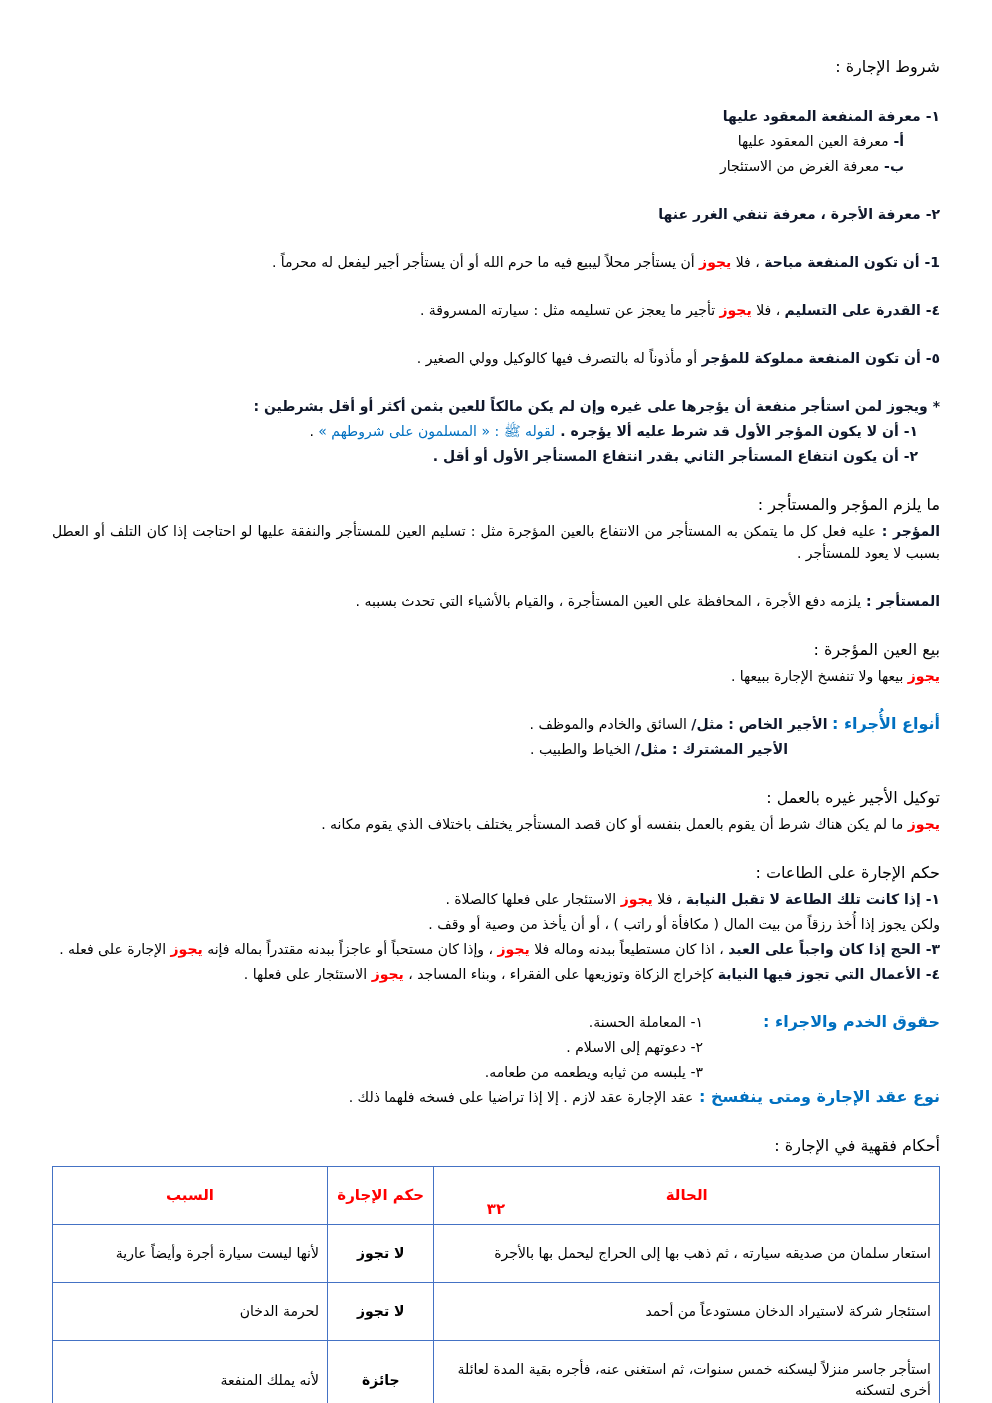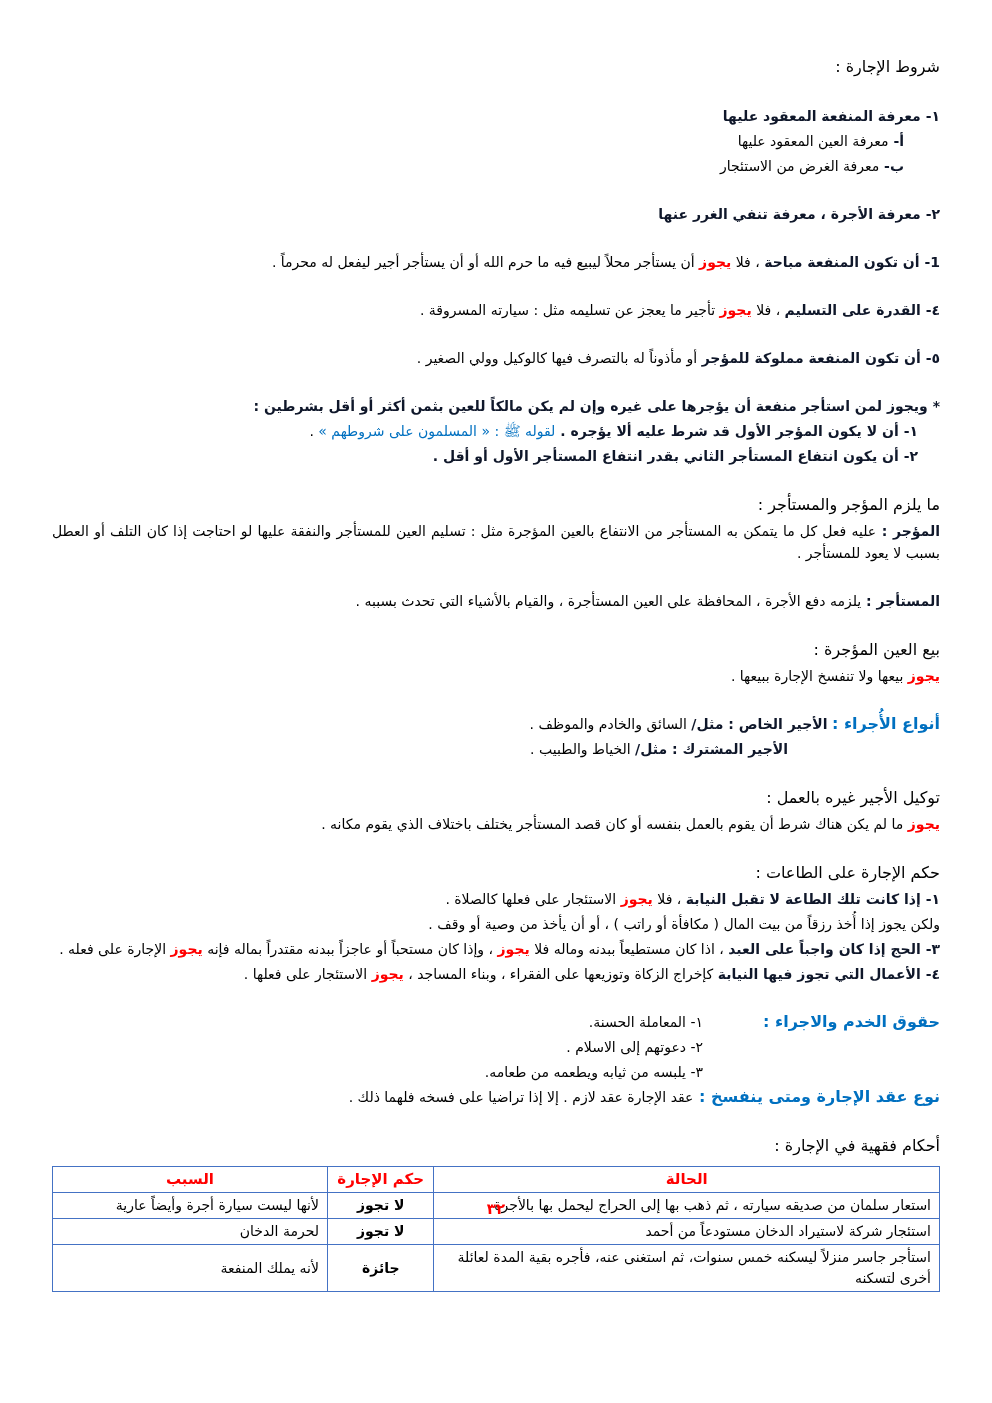--- a/index.html
+++ b/index.html
@@ -33,21 +33,21 @@
   .ind-c{padding-right:152px;}
   
   .hlist{display:flex;align-items:flex-start;column-gap:60px;}
   .hlist .seg-hblue{flex-shrink:0;}
   .hlist-items{display:flex;flex-direction:column;row-gap:3px;}
   .hlist-item{font-size:14px;line-height:22px;}
   
   table.rulings{width:100%;border-collapse:collapse;margin-top:8px;table-layout:fixed;}
   .rulings th,.rulings td{
     border:1.5px solid var(--tborder);
-    padding:2px 8px;font-size:14px;line-height:21px;vertical-align:middle;
+    padding:18px 8px;font-size:14px;line-height:21px;vertical-align:middle;
   }
   .rulings th{color:var(--red);font-weight:bold;text-align:center;font-size:15px;}
   .col-case{width:57%;}
   .col-ruling{width:12%;}
   .col-reason{width:31%;}
   .cell-case{text-align:right;margin-top:12px;}
   .cell-ruling{text-align:center;font-weight:bold;}
   .cell-reason{text-align:right;}
   
   .page-number{

